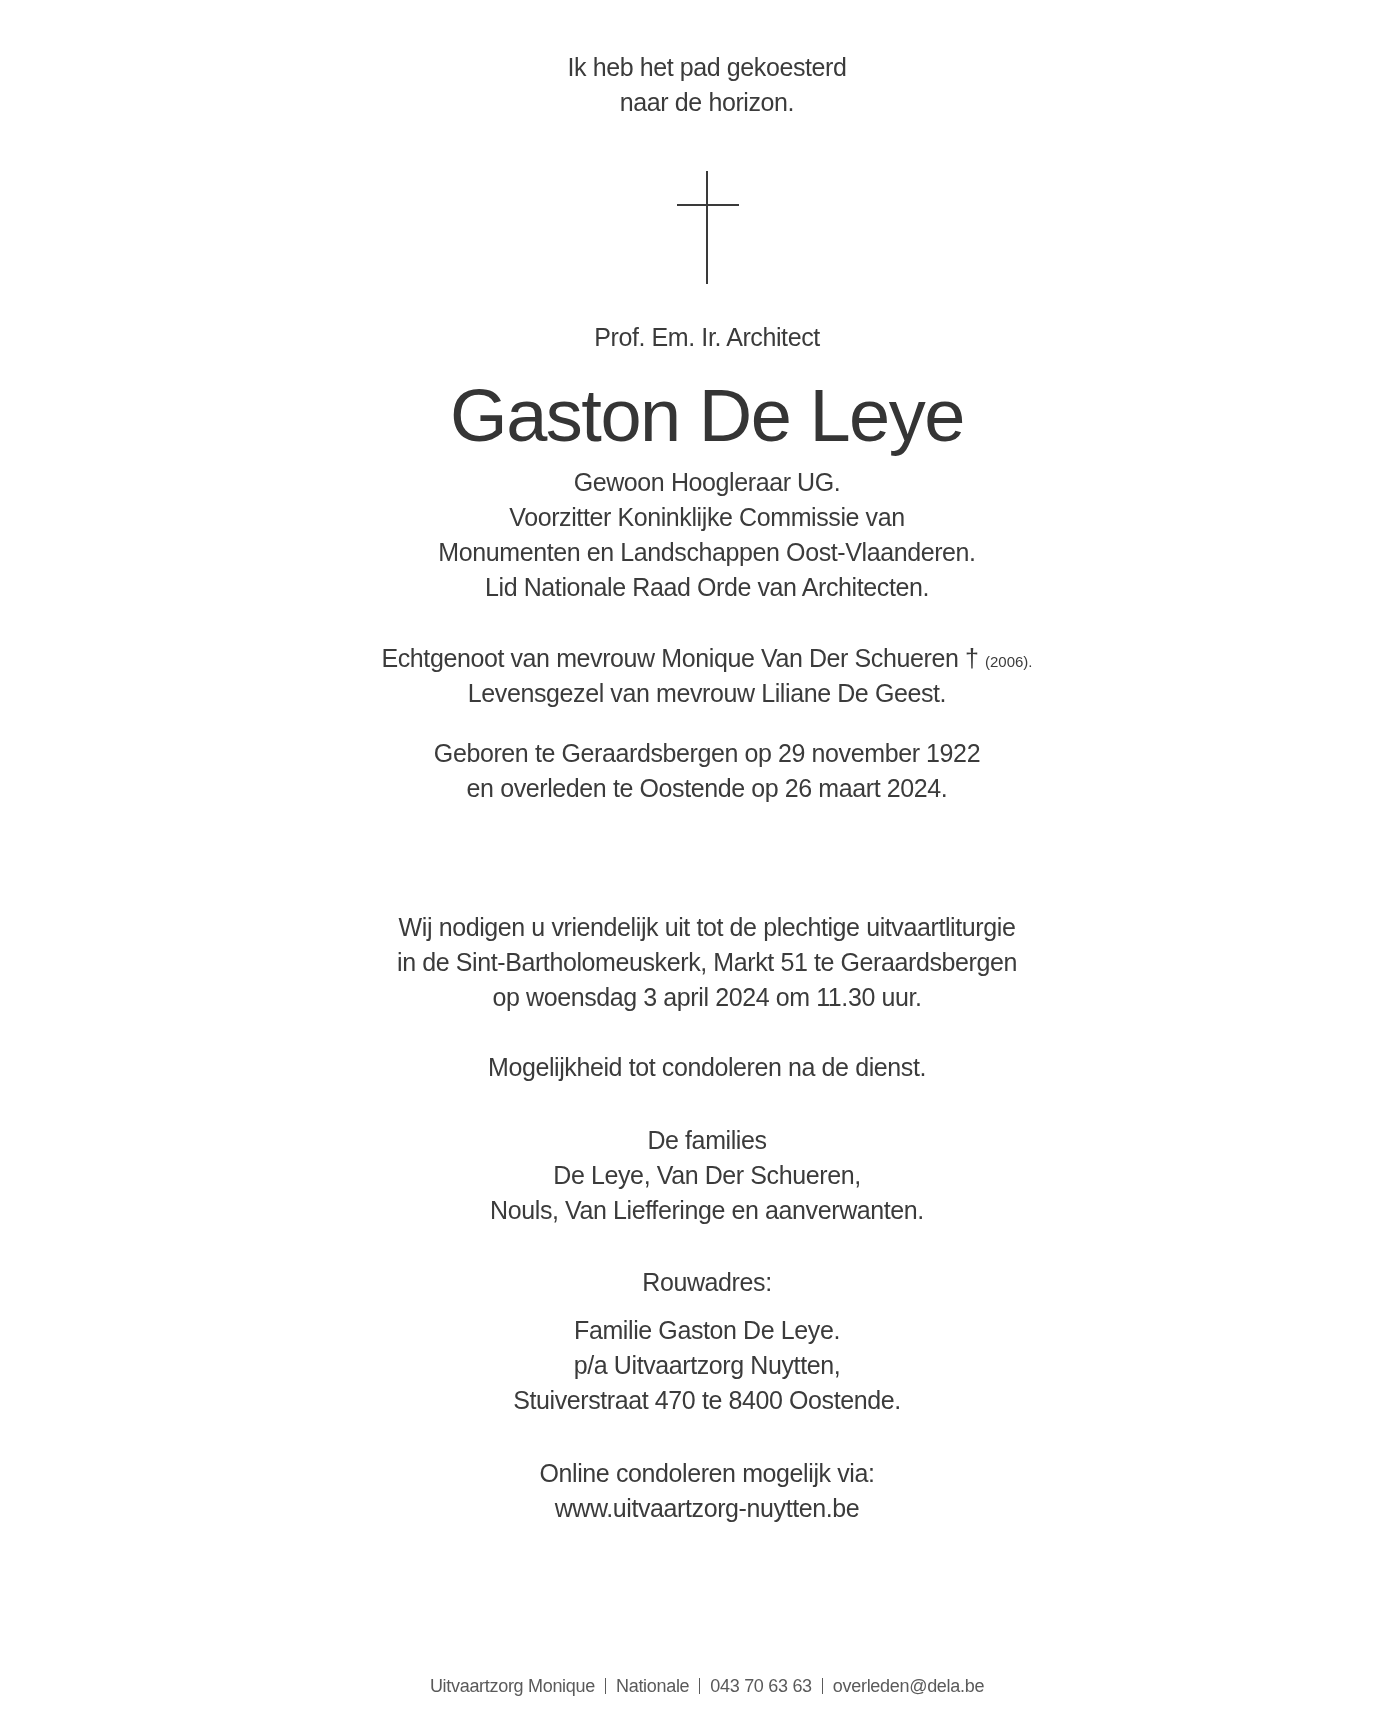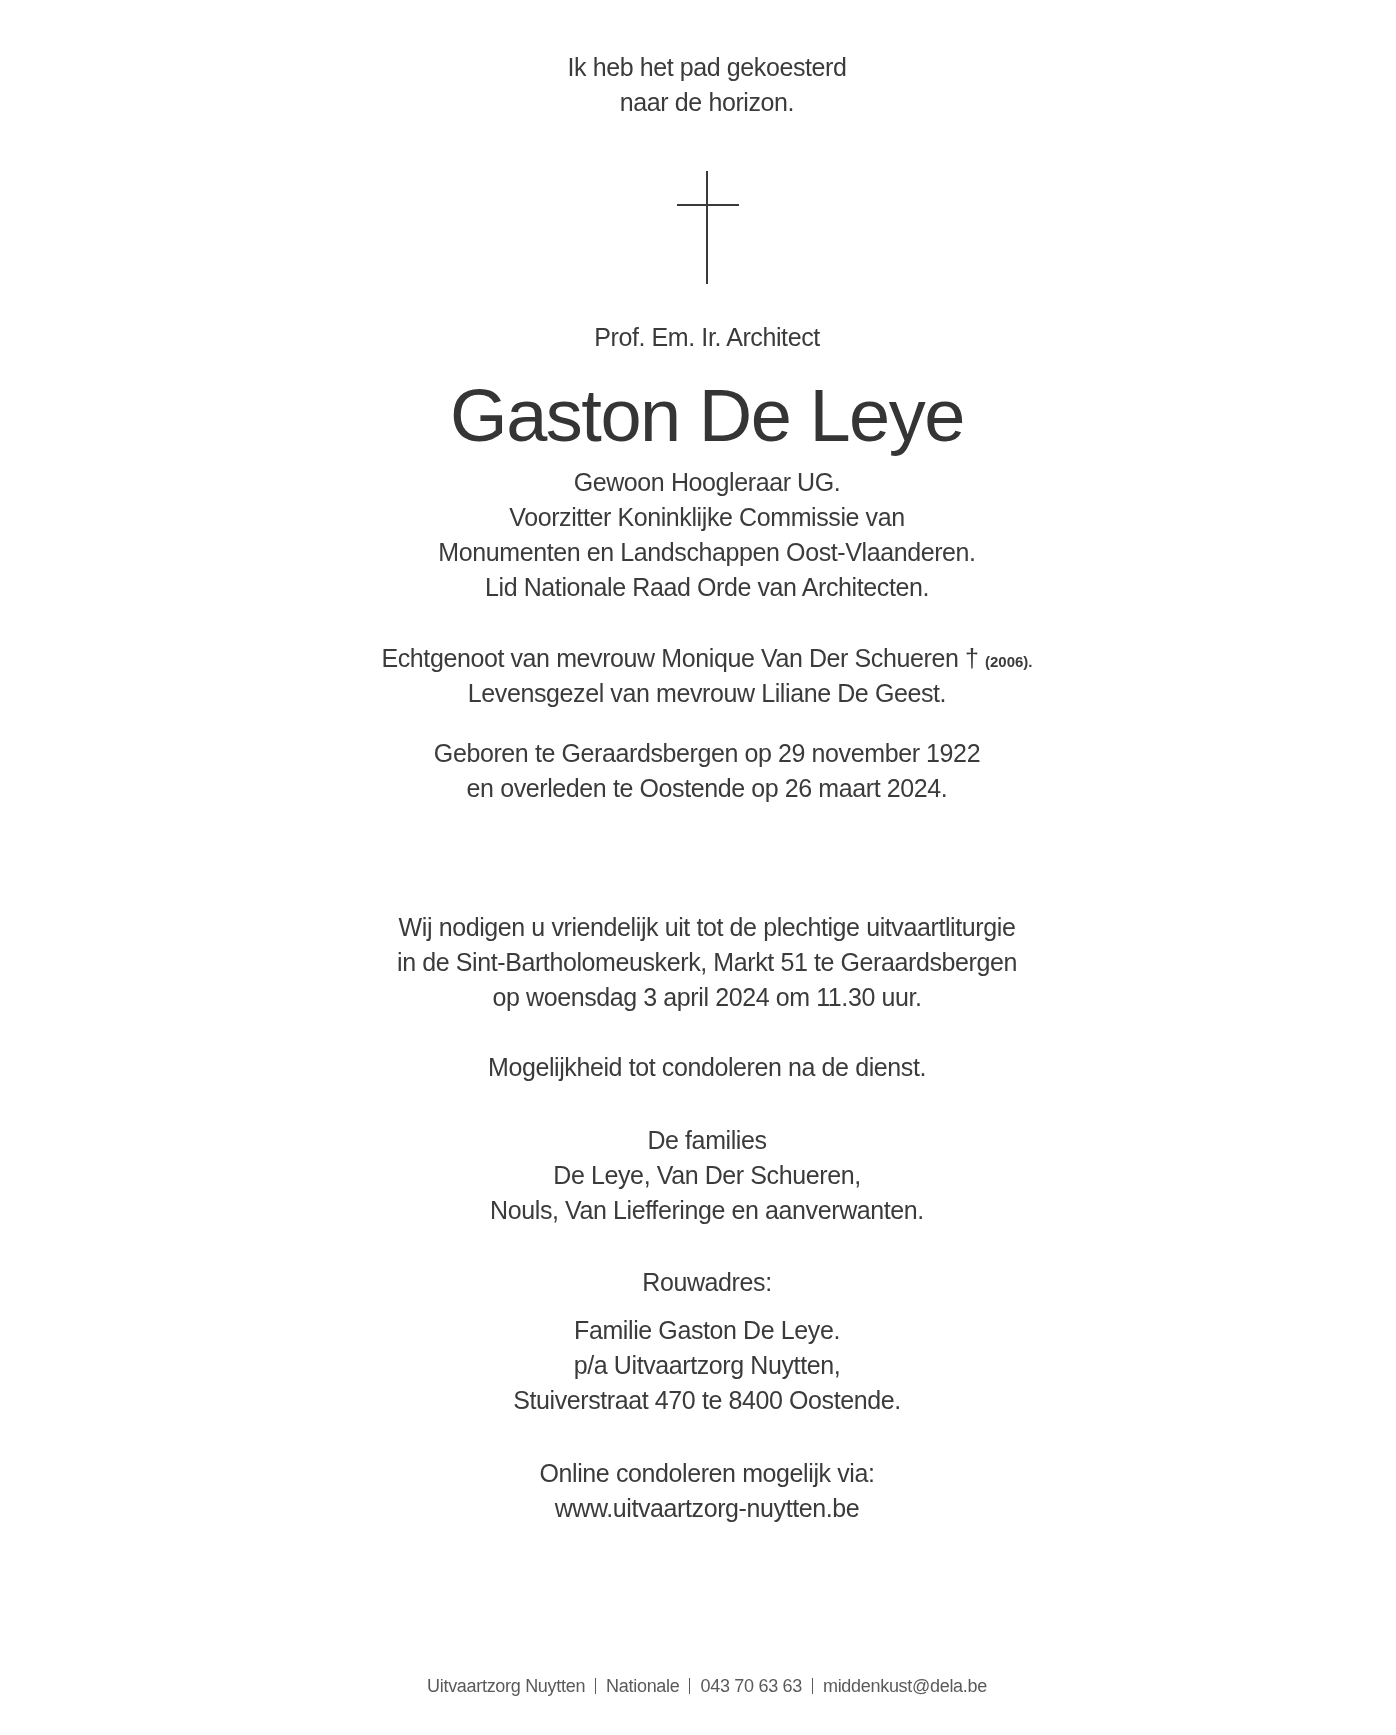--- a/index.html
+++ b/index.html
@@ -1,21 +1,21 @@
 <!DOCTYPE html>
 <html><head>
 <meta charset="utf-8">
 <style>
   html, body { margin: 0; padding: 0; background: #ffffff; }
   body { width: 1396px; height: 1735px; position: relative; overflow: hidden;
          font-family: "Liberation Sans", "DejaVu Sans", sans-serif; color: #3b3b3b; }
   .line { position: absolute; left: 0; width: 1414px; text-align: center;
           white-space: nowrap; font-size: 25px; line-height: 30px; letter-spacing: -0.4px;
           font-weight: 400; }
-  .line span.small { font-size: 15px; letter-spacing: 0; font-weight: bold; }
+  .line span.small { font-size: 15px; letter-spacing: 0; }
   .name { font-size: 74px; line-height: 80px; letter-spacing: -1.5px; color: #353535; }
   .title { font-size: 25px; }
   .footer { font-size: 18px; line-height: 22px; color: #5a5a5a; letter-spacing: -0.3px; }
   .sep { display: inline-block; width: 1px; height: 16px; background: #5a5a5a;
          margin: 0 10px; vertical-align: -2px; }
   .cross { position: absolute; left: 677px; top: 171px; width: 62px; height: 113px; }
   .cross .v { position: absolute; left: 29px; top: 0; width: 2px; height: 113px; background: #3a3a3a; }
   .cross .h { position: absolute; left: 0; top: 33px; width: 62px; height: 2px; background: #3a3a3a; }
 </style>
 </head>
@@ -60,15 +60,15 @@
 
   <div class="line" style="top:1267px">Rouwadres:</div>
   <div class="line" style="top:1315px">Familie Gaston De Leye.</div>
   <div class="line" style="top:1350px">p/a Uitvaartzorg Nuytten,</div>
   <div class="line" style="top:1385px">Stuiverstraat 470 te 8400 Oostende.</div>
 
   <div class="line" style="top:1458px">Online condoleren mogelijk via:</div>
   <div class="line" style="top:1493px">www.uitvaartzorg-nuytten.be</div>
 
   <div class="line footer" style="top:1675px">
-    <span>Uitvaartzorg Nuytten</span><span class="sep"></span><span>Nationale</span><span class="sep"></span><span>043 70 63 63</span><span class="sep"></span><span>middenkust@dela.be</span>
+    <span>Uitvaartzorg Monique</span><span class="sep"></span><span>Nationale</span><span class="sep"></span><span>043 70 63 63</span><span class="sep"></span><span>overleden@dela.be</span>
   </div>
 </div>
 
 </body></html>

